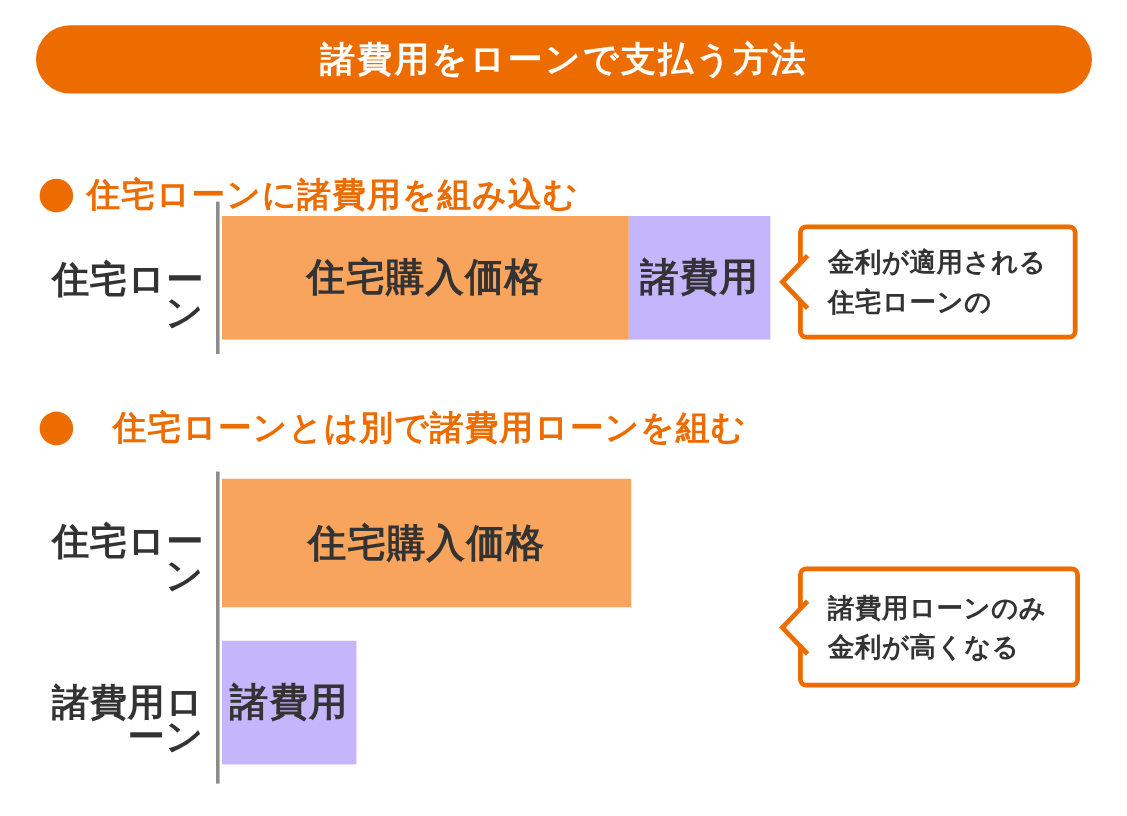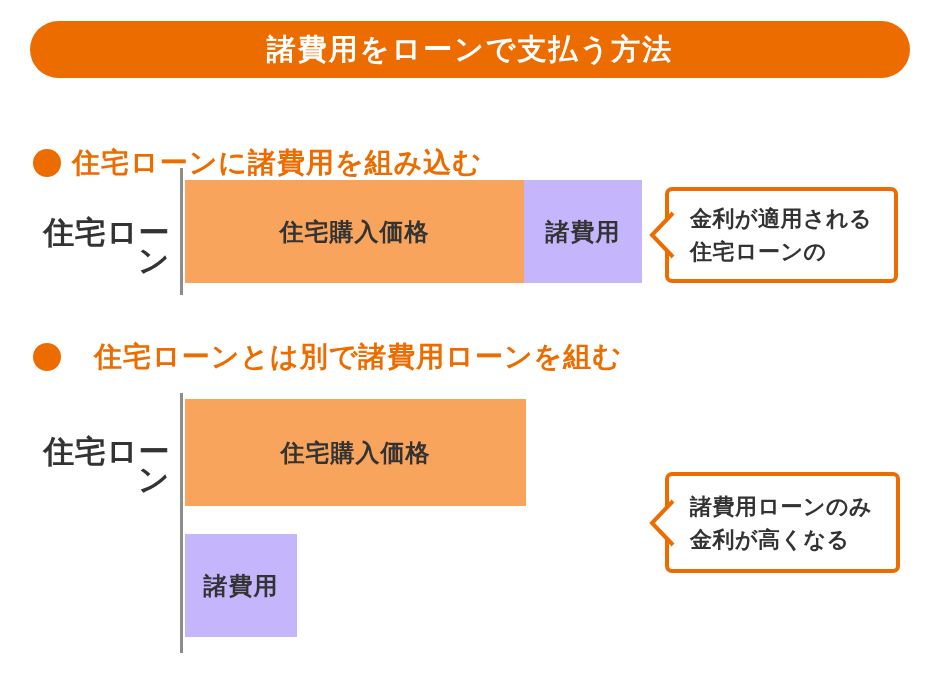--- a/index.html
+++ b/index.html
@@ -29,21 +29,21 @@
   }
   .rowlabel-1a{top:219px;}
   .rowlabel-2a{top:438px;}
   .rowlabel-2b{top:572px;}
   .bar{position:absolute;display:flex;}
   .bar-1{left:185px;top:180px;height:103px;}
   .bar-2a{left:185px;top:399px;height:107px;}
   .bar-2b{left:185px;top:534px;height:103px;}
   .seg{
     display:flex;align-items:center;justify-content:center;
-    color:#333333;font-size:24px;letter-spacing:1px;
+    color:#333333;font-size:32px;letter-spacing:1px;
   }
   .seg-orange{background:#F8A45C;}
   .seg-yellow{background:#c4b5fd;}
   .w339{width:339px;} .w118{width:118px;} .w341{width:341px;} .w112{width:112px;}
   .bubble{
     position:absolute;box-sizing:border-box;background:#ffffff;
     border:4px solid #ED6C00;border-radius:7px;
     display:flex;flex-direction:column;justify-content:center;
     padding-left:21px;color:#333333;font-size:22px;line-height:33px;letter-spacing:0.5px;
   }
@@ -85,20 +85,21 @@
     <span>住宅ローンとは別で諸費用ローンを組む</span>
   </div>
 
   <div class="axis axis-2"></div>
 
   <div class="rowlabel rowlabel-2a">住宅ローン</div>
   <div class="bar bar-2a">
     <div class="seg seg-orange w341">住宅購入価格</div>
   </div>
 
+  <div class="rowlabel rowlabel-2b">諸費用ローン</div>
   <div class="bar bar-2b">
     <div class="seg seg-yellow w112">諸費用</div>
   </div>
 
   <div class="bubble bubble-2">
     <svg class="tail" width="28" height="50" viewBox="0 0 28 50">
       <polyline points="26,3 5,25 26,47" fill="#ffffff" stroke="#ED6C00" stroke-width="4" stroke-linejoin="miter"></polyline>
     </svg>
     <span>諸費用ローンのみ</span>
     <span>金利が高くなる</span>

